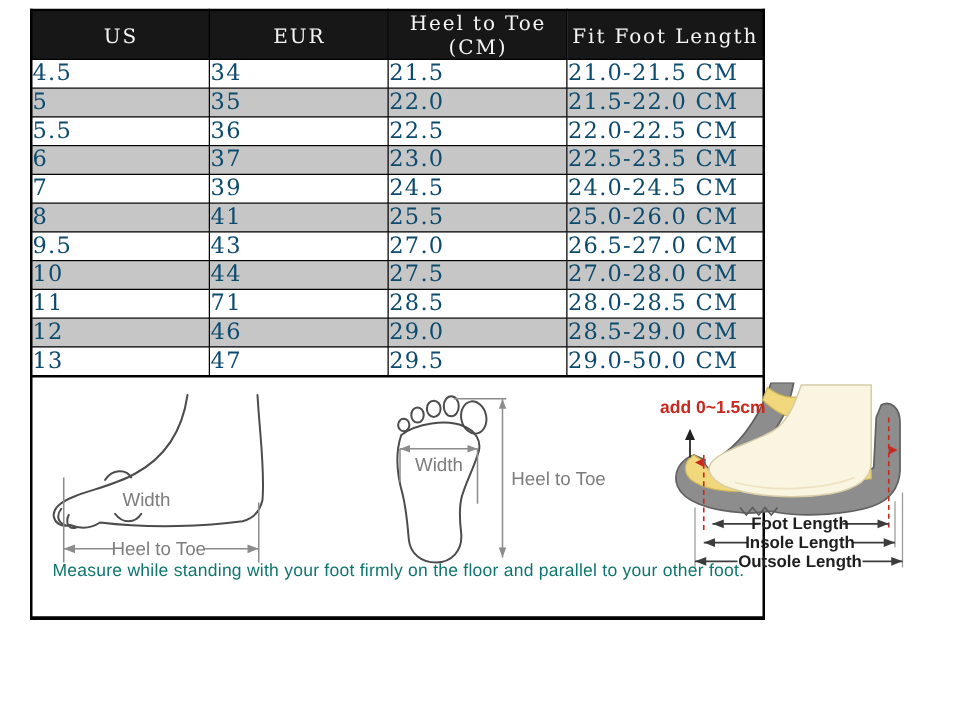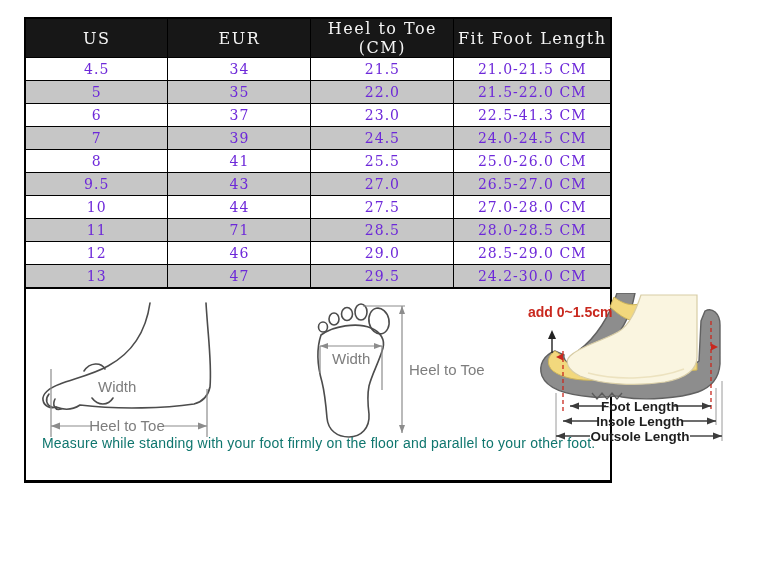--- a/index.html
+++ b/index.html
@@ -1,32 +1,32 @@
 <!DOCTYPE html>
 <html style="--header-bg: #171717; --header-text: #f5f5f5; --row-alt-bg: #c6c6c6; --border: #000000; --allowance-red: #c9281e; --sole-gray: #8d8d8d; --insole-yellow: #f2d87d; --foot-cream: #faf5e0; --label-gray: #7d7d7d;"><head>
 <meta charset="utf-8">
 <style>
   html, body { margin:0; padding:0; background:#ffffff; }
   body { width:779px; height:574px; overflow:hidden; position:relative;
          font-family:"Liberation Sans", sans-serif; }
   .page { position:absolute; left:0; top:0; width:779px; height:574px; background:#fff; }
-  .content { position:absolute; left:24px; top:17px; width:588px; }
+  .content { position:absolute; left:24px; top:7px; width:588px; }
 
   
   table.size-chart { width:100%; border-collapse:collapse; table-layout:fixed;
         border:2px solid var(--border,#000);
         font-family:"DejaVu Serif", serif; }
   table.size-chart th {
         background:var(--header-bg,#171717); color:var(--header-text,#f5f5f5);
         font-weight:normal; font-size:16px; height:28px; letter-spacing:1.5px;
         border:1px solid var(--border,#000); padding:0; }
   table.size-chart td {
-        text-align:center; font-size:14px; height:22px; line-height:22px;
+        font-size:18px; height:22px; line-height:22px;
         letter-spacing:1px; border:1px solid var(--border,#000); padding:0;
-        color:#6d28d9; background:#ffffff; }
+        color:#0c4a6e; background:#ffffff; }
   table.size-chart tbody tr:nth-child(even) td { background:var(--row-alt-bg,#c6c6c6); }
 
   
   .guide-panel { position:relative; margin-top:-2px; width:100%; height:196px;
         border:2px solid var(--border,#000); border-bottom-width:3px;
         background:#fff; box-sizing:border-box; }
   .diagram { position:absolute; }
   #diagram-side  { left:10px;  top:8px; }
   #diagram-top   { left:276px; top:4px; }
   #diagram-shoe  { left:496px; top:4px; }
@@ -81,24 +81,30 @@
             <td>21.5</td>
             <td>21.0-21.5 CM</td>
           </tr>
           <tr>
             <td>5</td>
             <td>35</td>
             <td>22.0</td>
             <td>21.5-22.0 CM</td>
           </tr>
           <tr>
+            <td>5.5</td>
+            <td>36</td>
+            <td>22.5</td>
+            <td>22.0-22.5 CM</td>
+          </tr>
+          <tr>
             <td>6</td>
             <td>37</td>
             <td>23.0</td>
-            <td>22.5-41.3 CM</td>
+            <td>22.5-23.5 CM</td>
           </tr>
           <tr>
             <td>7</td>
             <td>39</td>
             <td>24.5</td>
             <td>24.0-24.5 CM</td>
           </tr>
           <tr>
             <td>8</td>
             <td>41</td>
@@ -126,21 +132,21 @@
           <tr>
             <td>12</td>
             <td>46</td>
             <td>29.0</td>
             <td>28.5-29.0 CM</td>
           </tr>
           <tr>
             <td>13</td>
             <td>47</td>
             <td>29.5</td>
-            <td>24.2-30.0 CM</td>
+            <td>29.0-50.0 CM</td>
           </tr>
         </tbody>
     </table>
 
     <div class="guide-panel">
 
       <svg id="diagram-side" class="diagram" width="215" height="150" viewBox="0 0 215 150">
         <path class="ln" d="M 114,6 C 110,34 96,56 72,69 C 56,78 36,82 24,87 C 13,91 6,97 7,103 C 8,109 14,112 20,110"></path>
         <path class="ln" d="M 13,97 C 9,102 10,108 16,110"></path>
         <path class="ln" d="M 19,102 C 16,108 19,114 25,112"></path>

